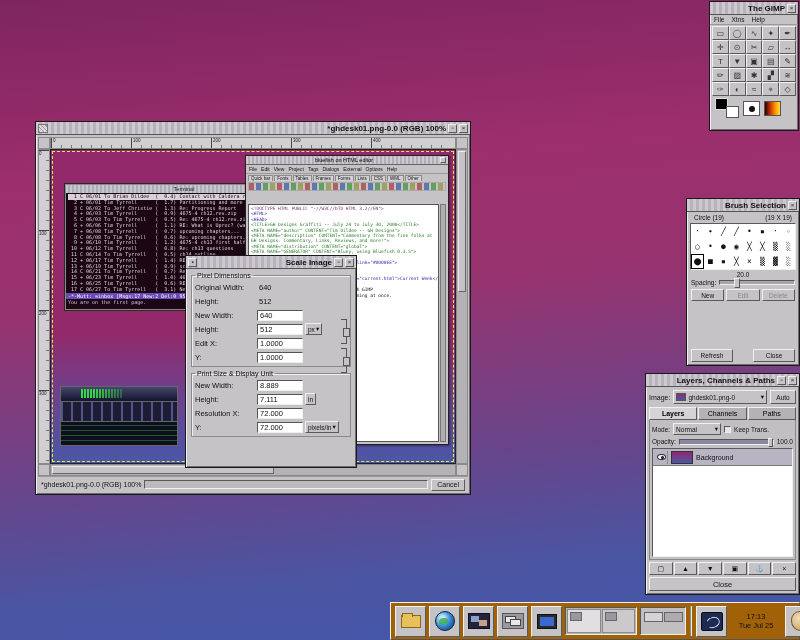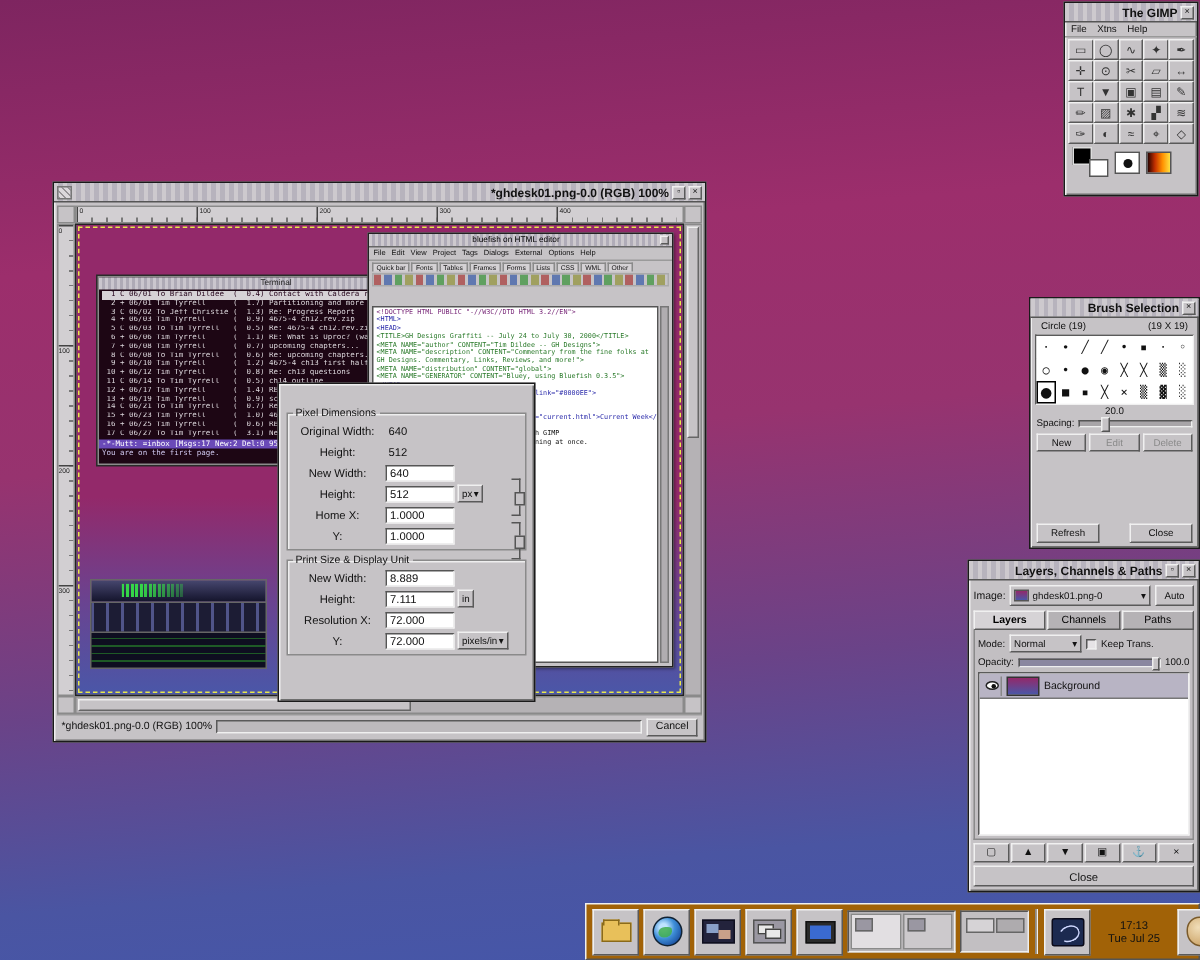--- a/index.html
+++ b/index.html
@@ -79,21 +79,21 @@
     background-image:repeating-linear-gradient(90deg,#50548a 0 2px,transparent 2px 10px); }
   .xmms-pl { height:24px; background:#0e0e20; border:1px solid #666; border-top:none;
     background-image:repeating-linear-gradient(0deg,transparent 0 4px,#1e5a26 4px 5px); }
 
   
   #scale-dlg { left:185px; top:255px; width:172px; height:213px; z-index:30; }
   .dlg-body { position:absolute; left:2px; right:2px; top:15px; bottom:2px; padding:1px 3px; }
   fieldset { position:relative; border:1px solid #8a8a8a; box-shadow:inset 1px 1px 0 #eee; margin-bottom:3px; padding:1px 3px 2px; }
   legend { font-size:7px; color:#111; padding:0 2px; }
   .frow { display:flex; align-items:center; height:14px; gap:2px; }
-  .flabel { width:60px; flex:none; text-align:center; font-size:7.5px; color:#111; }
+  .flabel { width:60px; flex:none; text-align:left; font-size:7.5px; color:#111; }
   .fval { font-size:7.5px; color:#111; padding-left:2px; }
   .fin { width:46px; height:11px; flex:none; background:#fff; border:1px solid; border-color:#555 #eee #eee #555; font-size:7.5px; padding:0 2px; color:#111; }
   .unit-btn { height:12px; font-size:6.5px; padding:0 2px; display:flex; align-items:center; gap:1px; }
   .chain { position:absolute; right:3px; width:6px; border:1px solid #555; border-left:none; }
   .chain::after { content:""; position:absolute; right:-4px; top:50%; margin-top:-4px; width:5px; height:7px; border:1px solid #555; background:#c6c3c6; }
   .chain.c1 { top:40px; height:25px; } .chain.c2 { top:69px; height:25px; }
   .dlg-btns { display:flex; justify-content:space-evenly; margin-top:4px; }
   .dlg-btn { width:70px; height:15px; font-size:8px; }
   .dlg-btn.default { outline:1px solid #111; }
 
@@ -312,20 +312,26 @@
 
     <div class="statusbar">
       <span>*ghdesk01.png-0.0 (RGB) 100%</span>
       <span class="progress sunken"></span>
       <button class="sb-btn">Cancel</button>
     </div>
   </div>
 </div>
 
 <div class="win" id="scale-dlg">
+  <div class="tbar">
+    <span class="wbtn">▪</span>
+    <span class="title">Scale Image</span>
+    <button class="wbtn">▫</button>
+    <button class="wbtn">×</button>
+  </div>
   <div class="dlg-body">
     <fieldset>
       <legend>Pixel Dimensions</legend>
       <div class="frow">
         <span class="flabel">Original Width:</span>
         <span class="fval">640</span>
       </div>
       <div class="frow">
         <span class="flabel">Height:</span>
         <span class="fval">512</span>
@@ -336,21 +342,21 @@
       </div>
       <div class="frow">
         <span class="flabel">Height:</span>
         <input class="fin" readonly="" value="512" style="">
         <button class="unit-btn">
             <span>px</span>
             <span>▾</span>
           </button>
       </div>
       <div class="frow">
-        <span class="flabel">Home X:</span>
+        <span class="flabel">Edit X:</span>
         <input class="fin" readonly="" value="1.0000" style="">
       </div>
       <div class="frow">
         <span class="flabel">Y:</span>
         <input class="fin" readonly="" value="1.0000" style="">
       </div>
       <span class="chain c1"></span>
       <span class="chain c2"></span>
     </fieldset>
 

